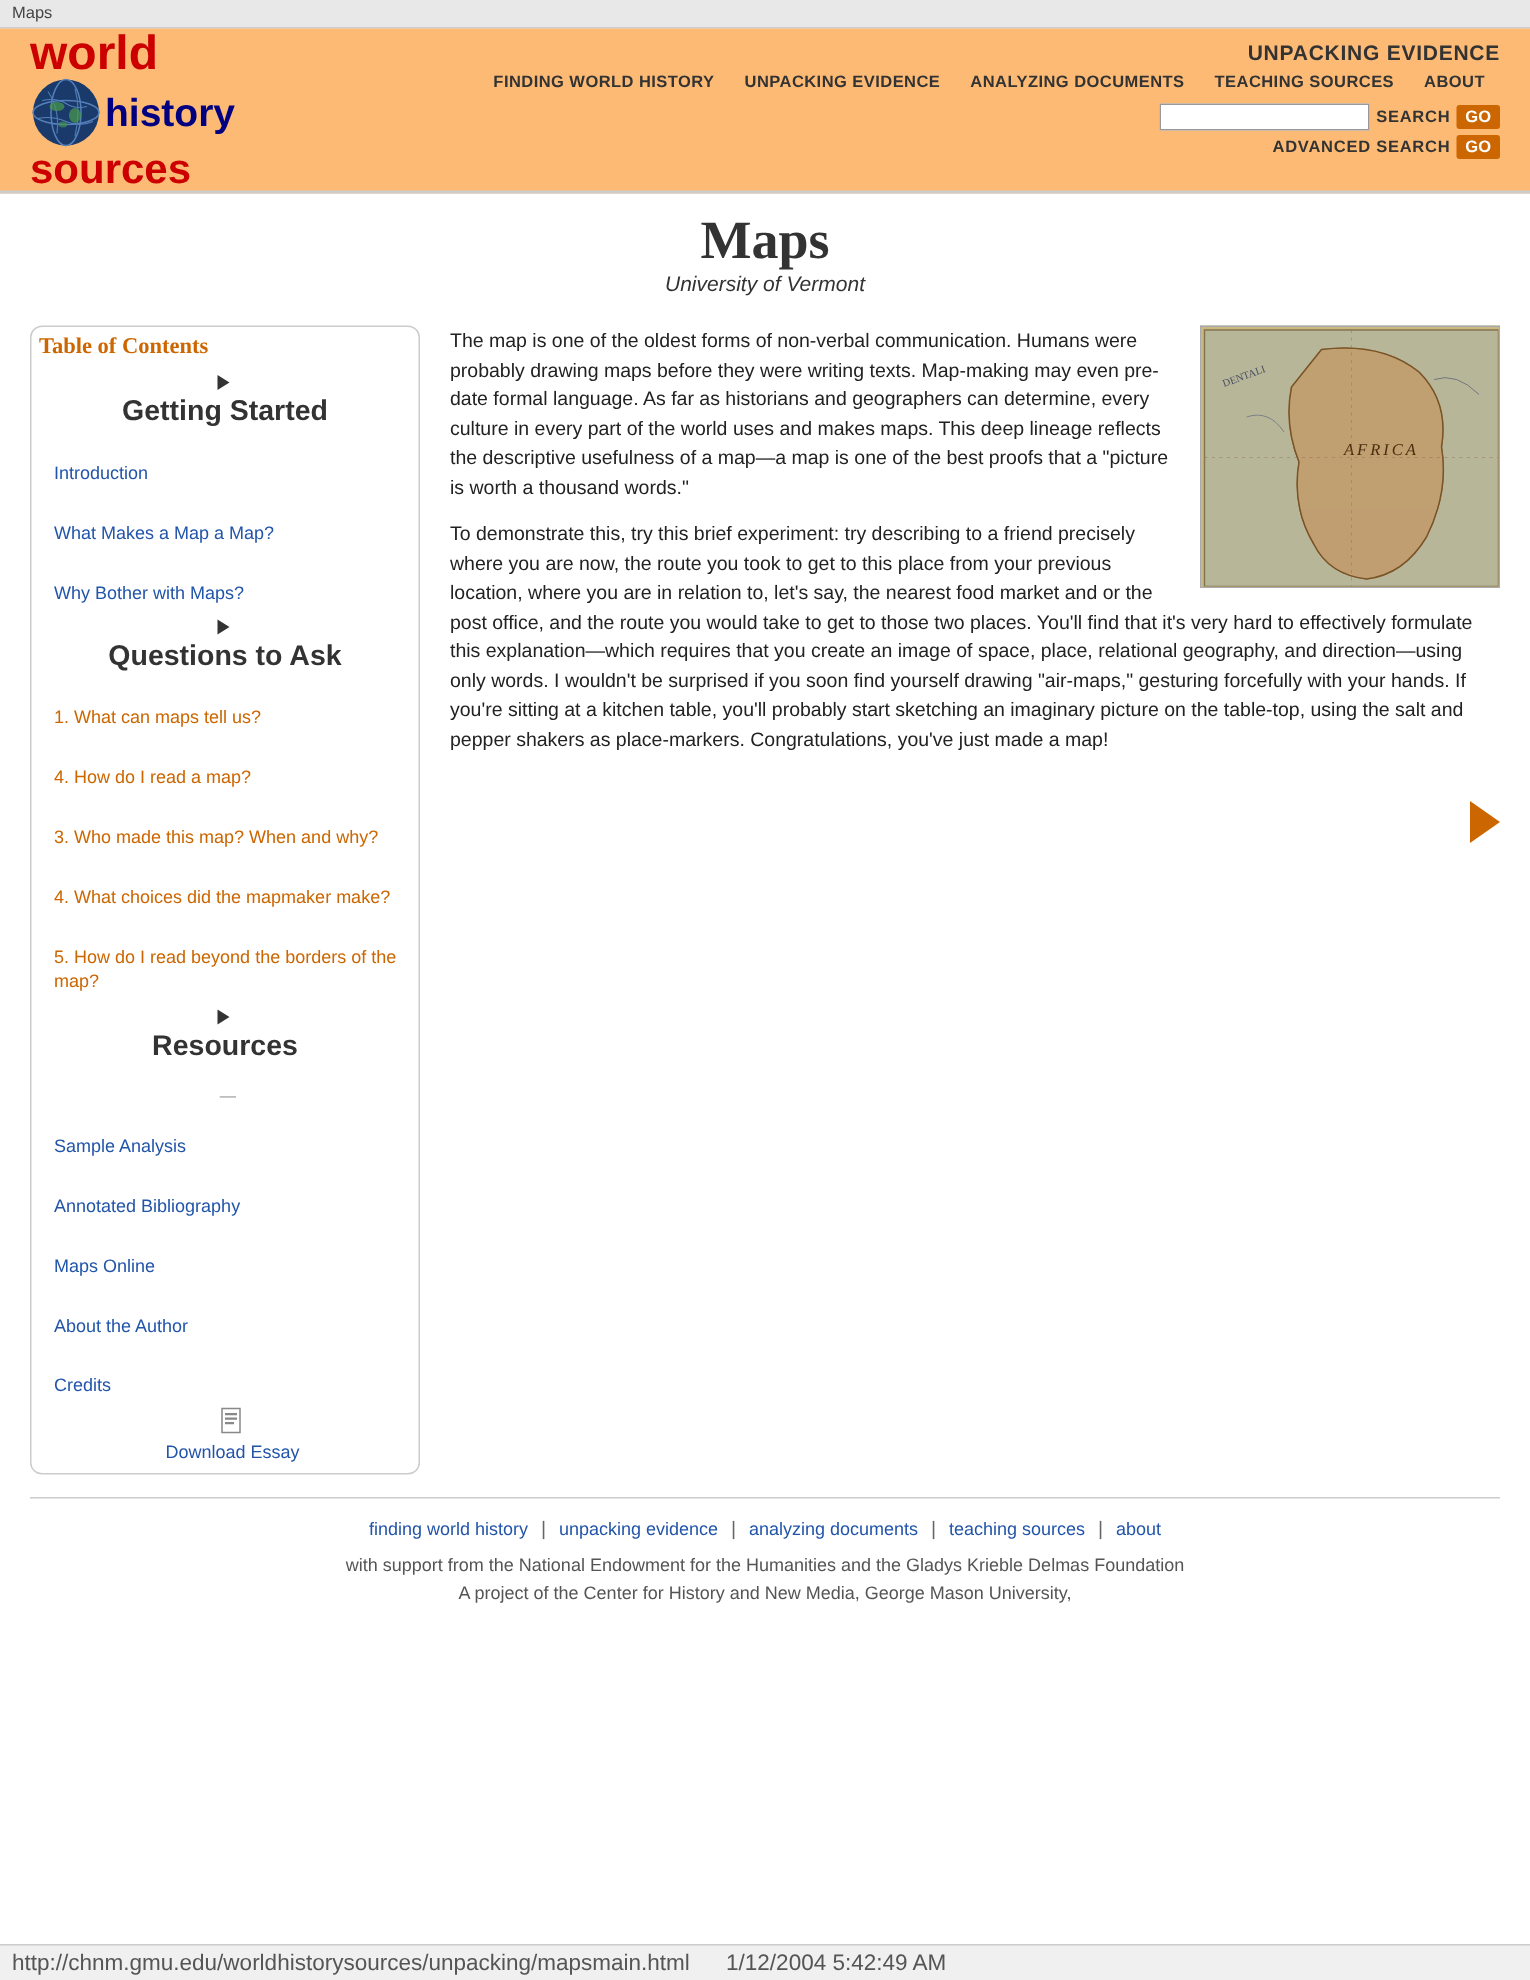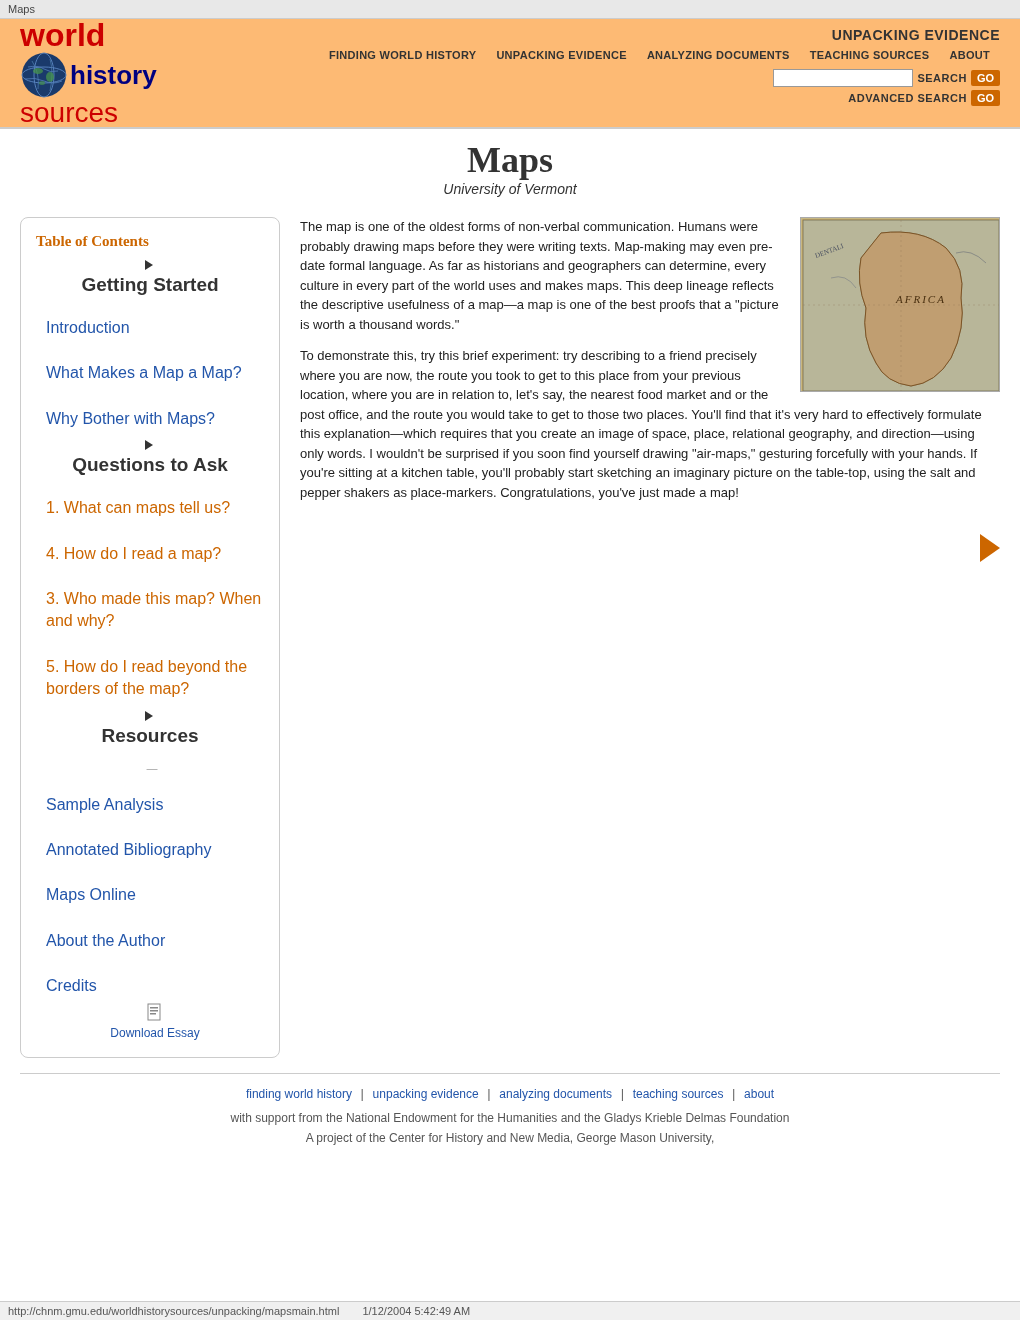--- a/index.html
+++ b/index.html
@@ -35,21 +35,21 @@
 
     .logo-history {
       font-size: 26px;
       font-weight: bold;
       color: #000080;
       line-height: 1;
     }
 
     .logo-sources {
       font-size: 28px;
-      font-weight: normal;
+      font-weight: bold;
       color: #cc0000;
       line-height: 1;
     }
 
     .top-nav-area {
       display: flex;
       justify-content: space-between;
       align-items: flex-start;
       padding: 0 20px;
       border-bottom: 2px solid #ccc;
@@ -175,21 +175,21 @@
       padding: 15px 20px;
       gap: 20px;
     }
 
     
     .toc-sidebar {
       min-width: 250px;
       max-width: 260px;
       border: 1px solid #ccc;
       border-radius: 8px;
-      padding: 15px;
+      padding: 5px;
       background: #fff;
       align-self: flex-start;
     }
 
     .toc-title {
       font-size: 15px;
       font-weight: bold;
       color: #cc6600;
       margin-bottom: 10px;
       font-family: Georgia, serif;
@@ -213,21 +213,21 @@
       border-top: 5px solid transparent;
       border-bottom: 5px solid transparent;
       border-left: 8px solid #333;
       margin-right: 3px;
     }
 
     .toc-link {
       display: block;
       color: #2255aa;
       text-decoration: none;
-      font-size: 16px;
+      font-size: 12px;
       padding: 2px 0 2px 10px;
       line-height: 1.4;
       margin-top: 19px;
     }
 
     .toc-link-numbered {
       color: #cc6600;
     }
 
     .download-link {
@@ -292,21 +292,21 @@
       text-align: center;
       font-size: 12px;
       color: #555;
       padding: 0 0 20px 0;
       line-height: 1.6;
     }
 
     .status-bar {
       border-top: 1px solid #ccc;
       padding: 3px 8px;
-      font-size: 11px;
+      font-size: 15px;
       color: #555;
       background: #f0f0f0;
       position: fixed;
       bottom: 0;
       width: 1020px;
     }
 
     
     .map-img-container {
       width: 200px;
@@ -402,20 +402,21 @@
     <a href="#" class="toc-link">What Makes a Map a Map?</a>
     <a href="#" class="toc-link">Why Bother with Maps?</a>
 
     <div class="toc-section-header">
       <span class="arrow-right"></span>
       <span>Questions to Ask</span>
     </div>
     <a href="#" class="toc-link toc-link-numbered">1. What can maps tell us?</a>
     <a href="#" class="toc-link toc-link-numbered">4. How do I read a map?</a>
     <a href="#" class="toc-link toc-link-numbered">3. Who made this map? When and why?</a>
+    <a href="#" class="toc-link toc-link-numbered">4. What choices did the mapmaker make?</a>
     <a href="#" class="toc-link toc-link-numbered">5. How do I read beyond the borders of the map?</a>
 
     <div class="toc-section-header">
       <span class="arrow-right"></span>
       <span>Resources</span>
       <span style="margin-left:4px; color:#999;">_</span>
     </div>
     <a href="#" class="toc-link">Sample Analysis</a>
     <a href="#" class="toc-link">Annotated Bibliography</a>
     <a href="#" class="toc-link">Maps Online</a>

